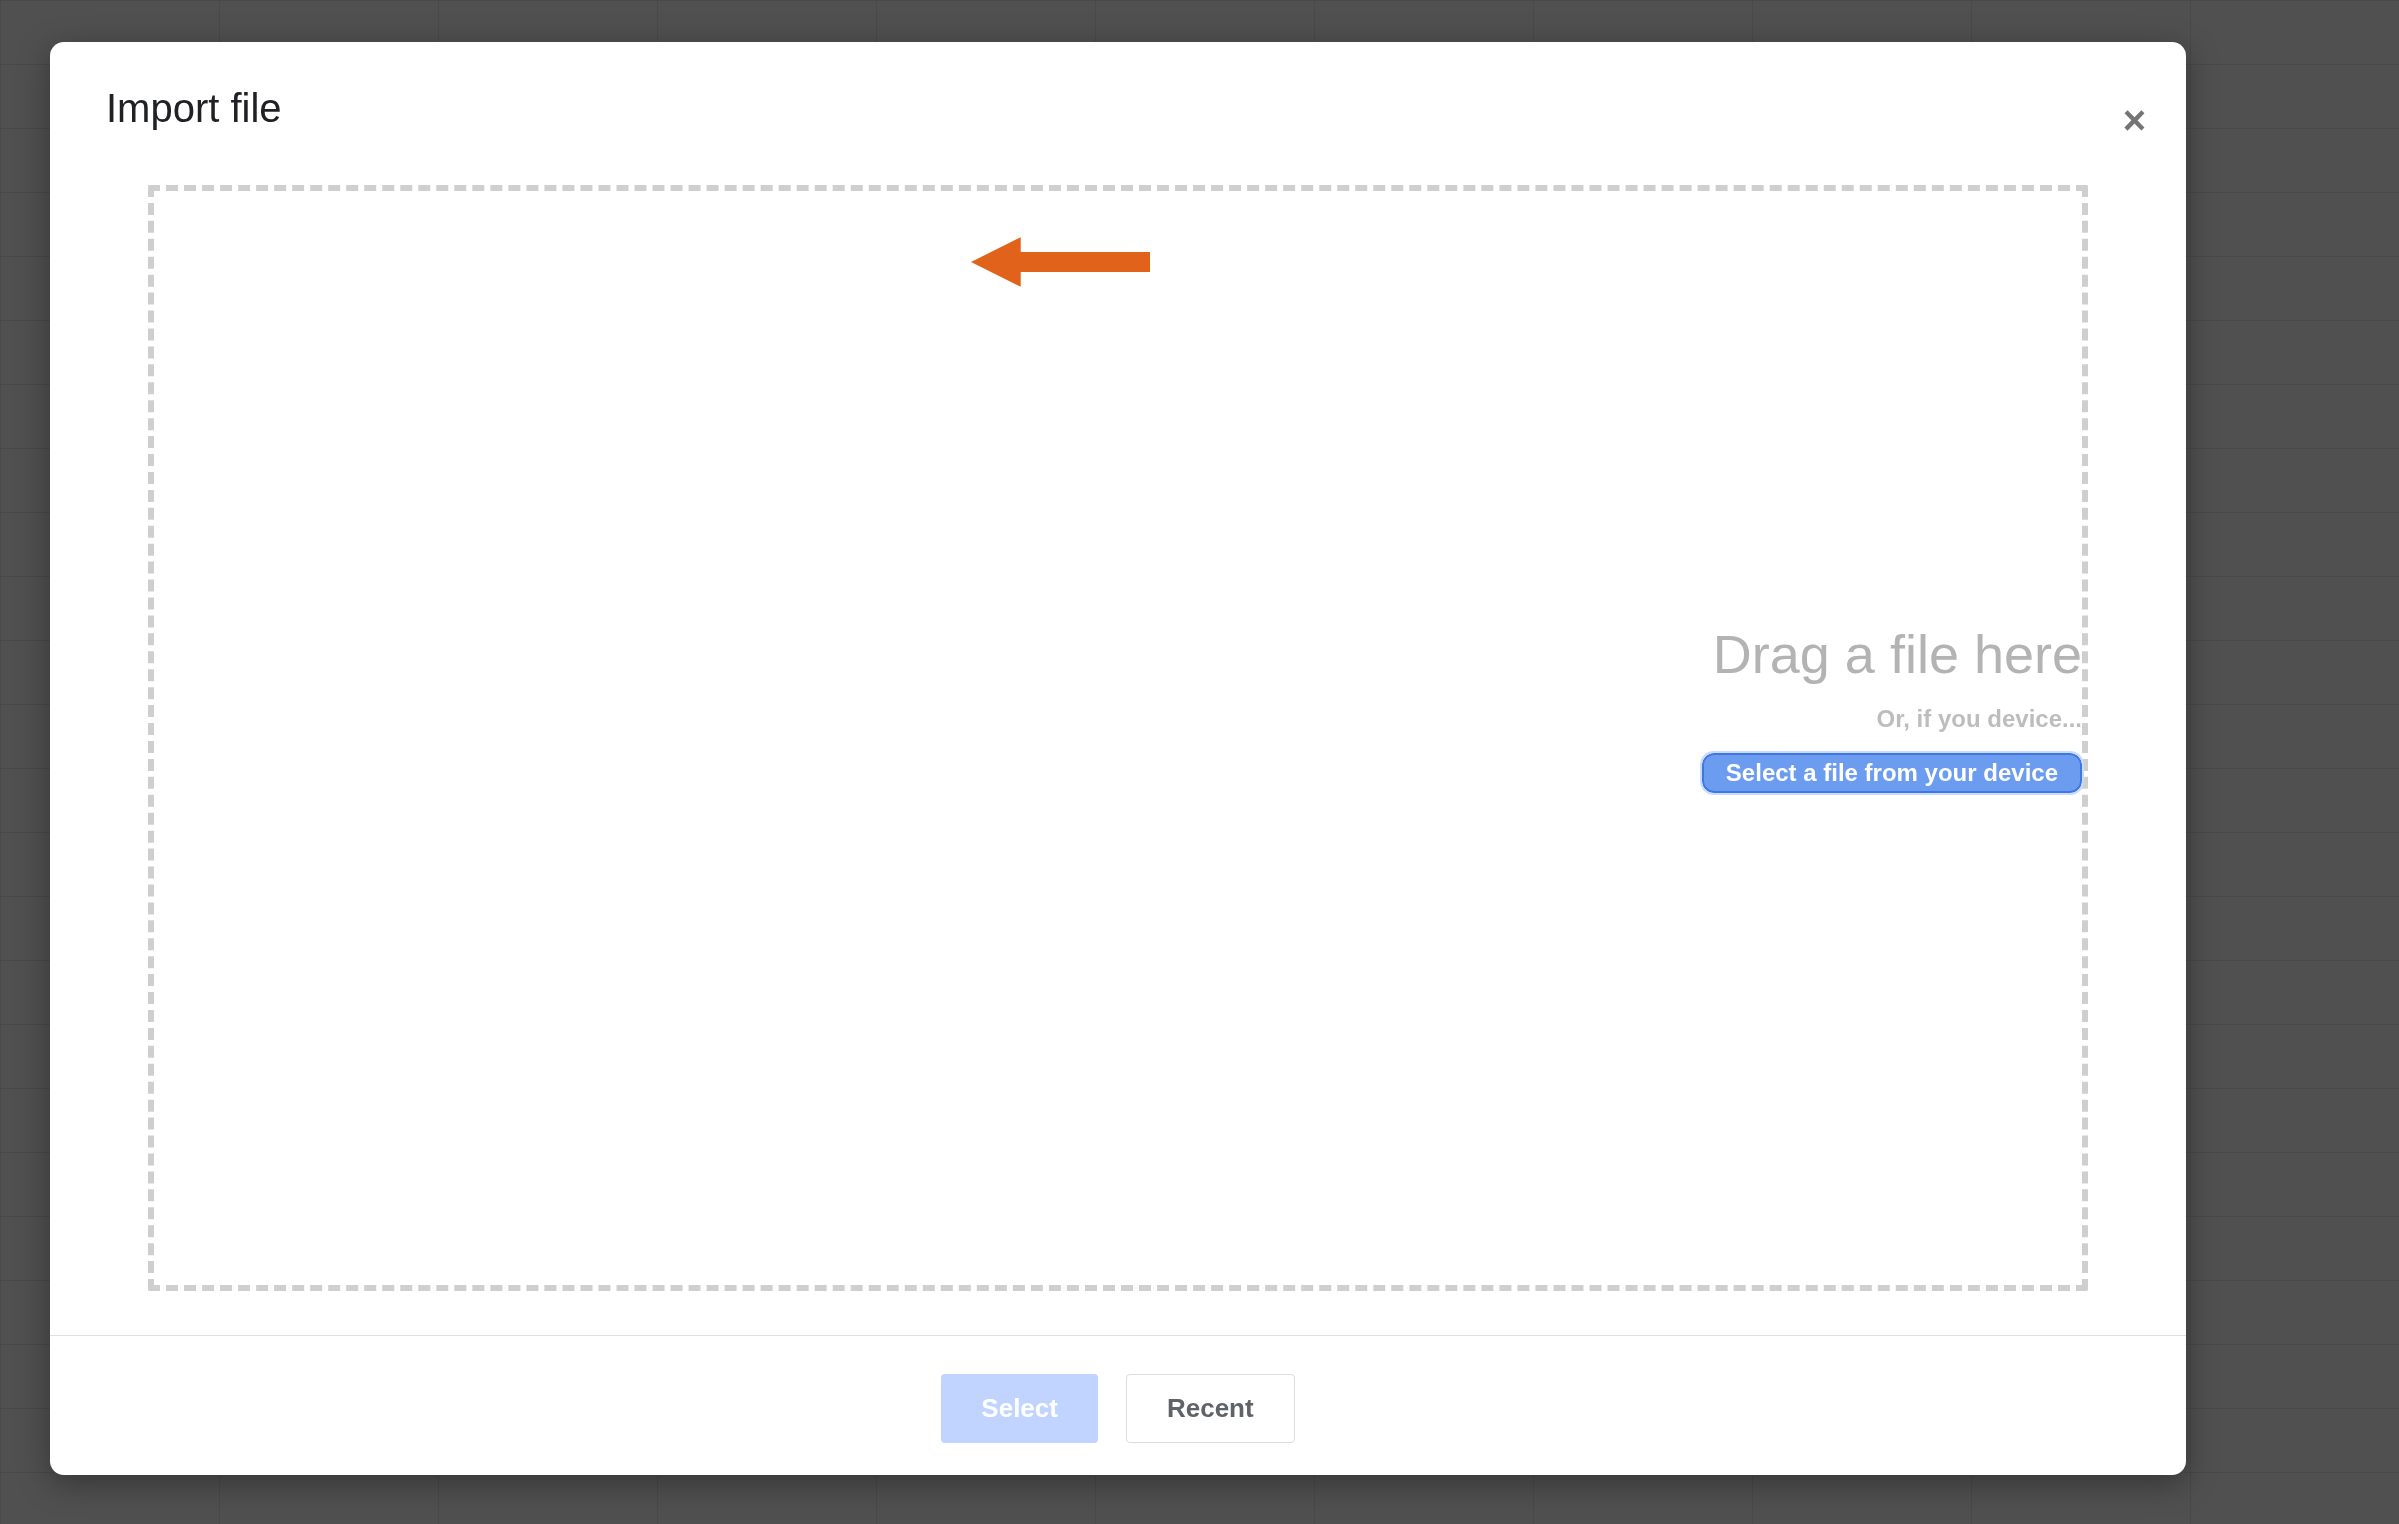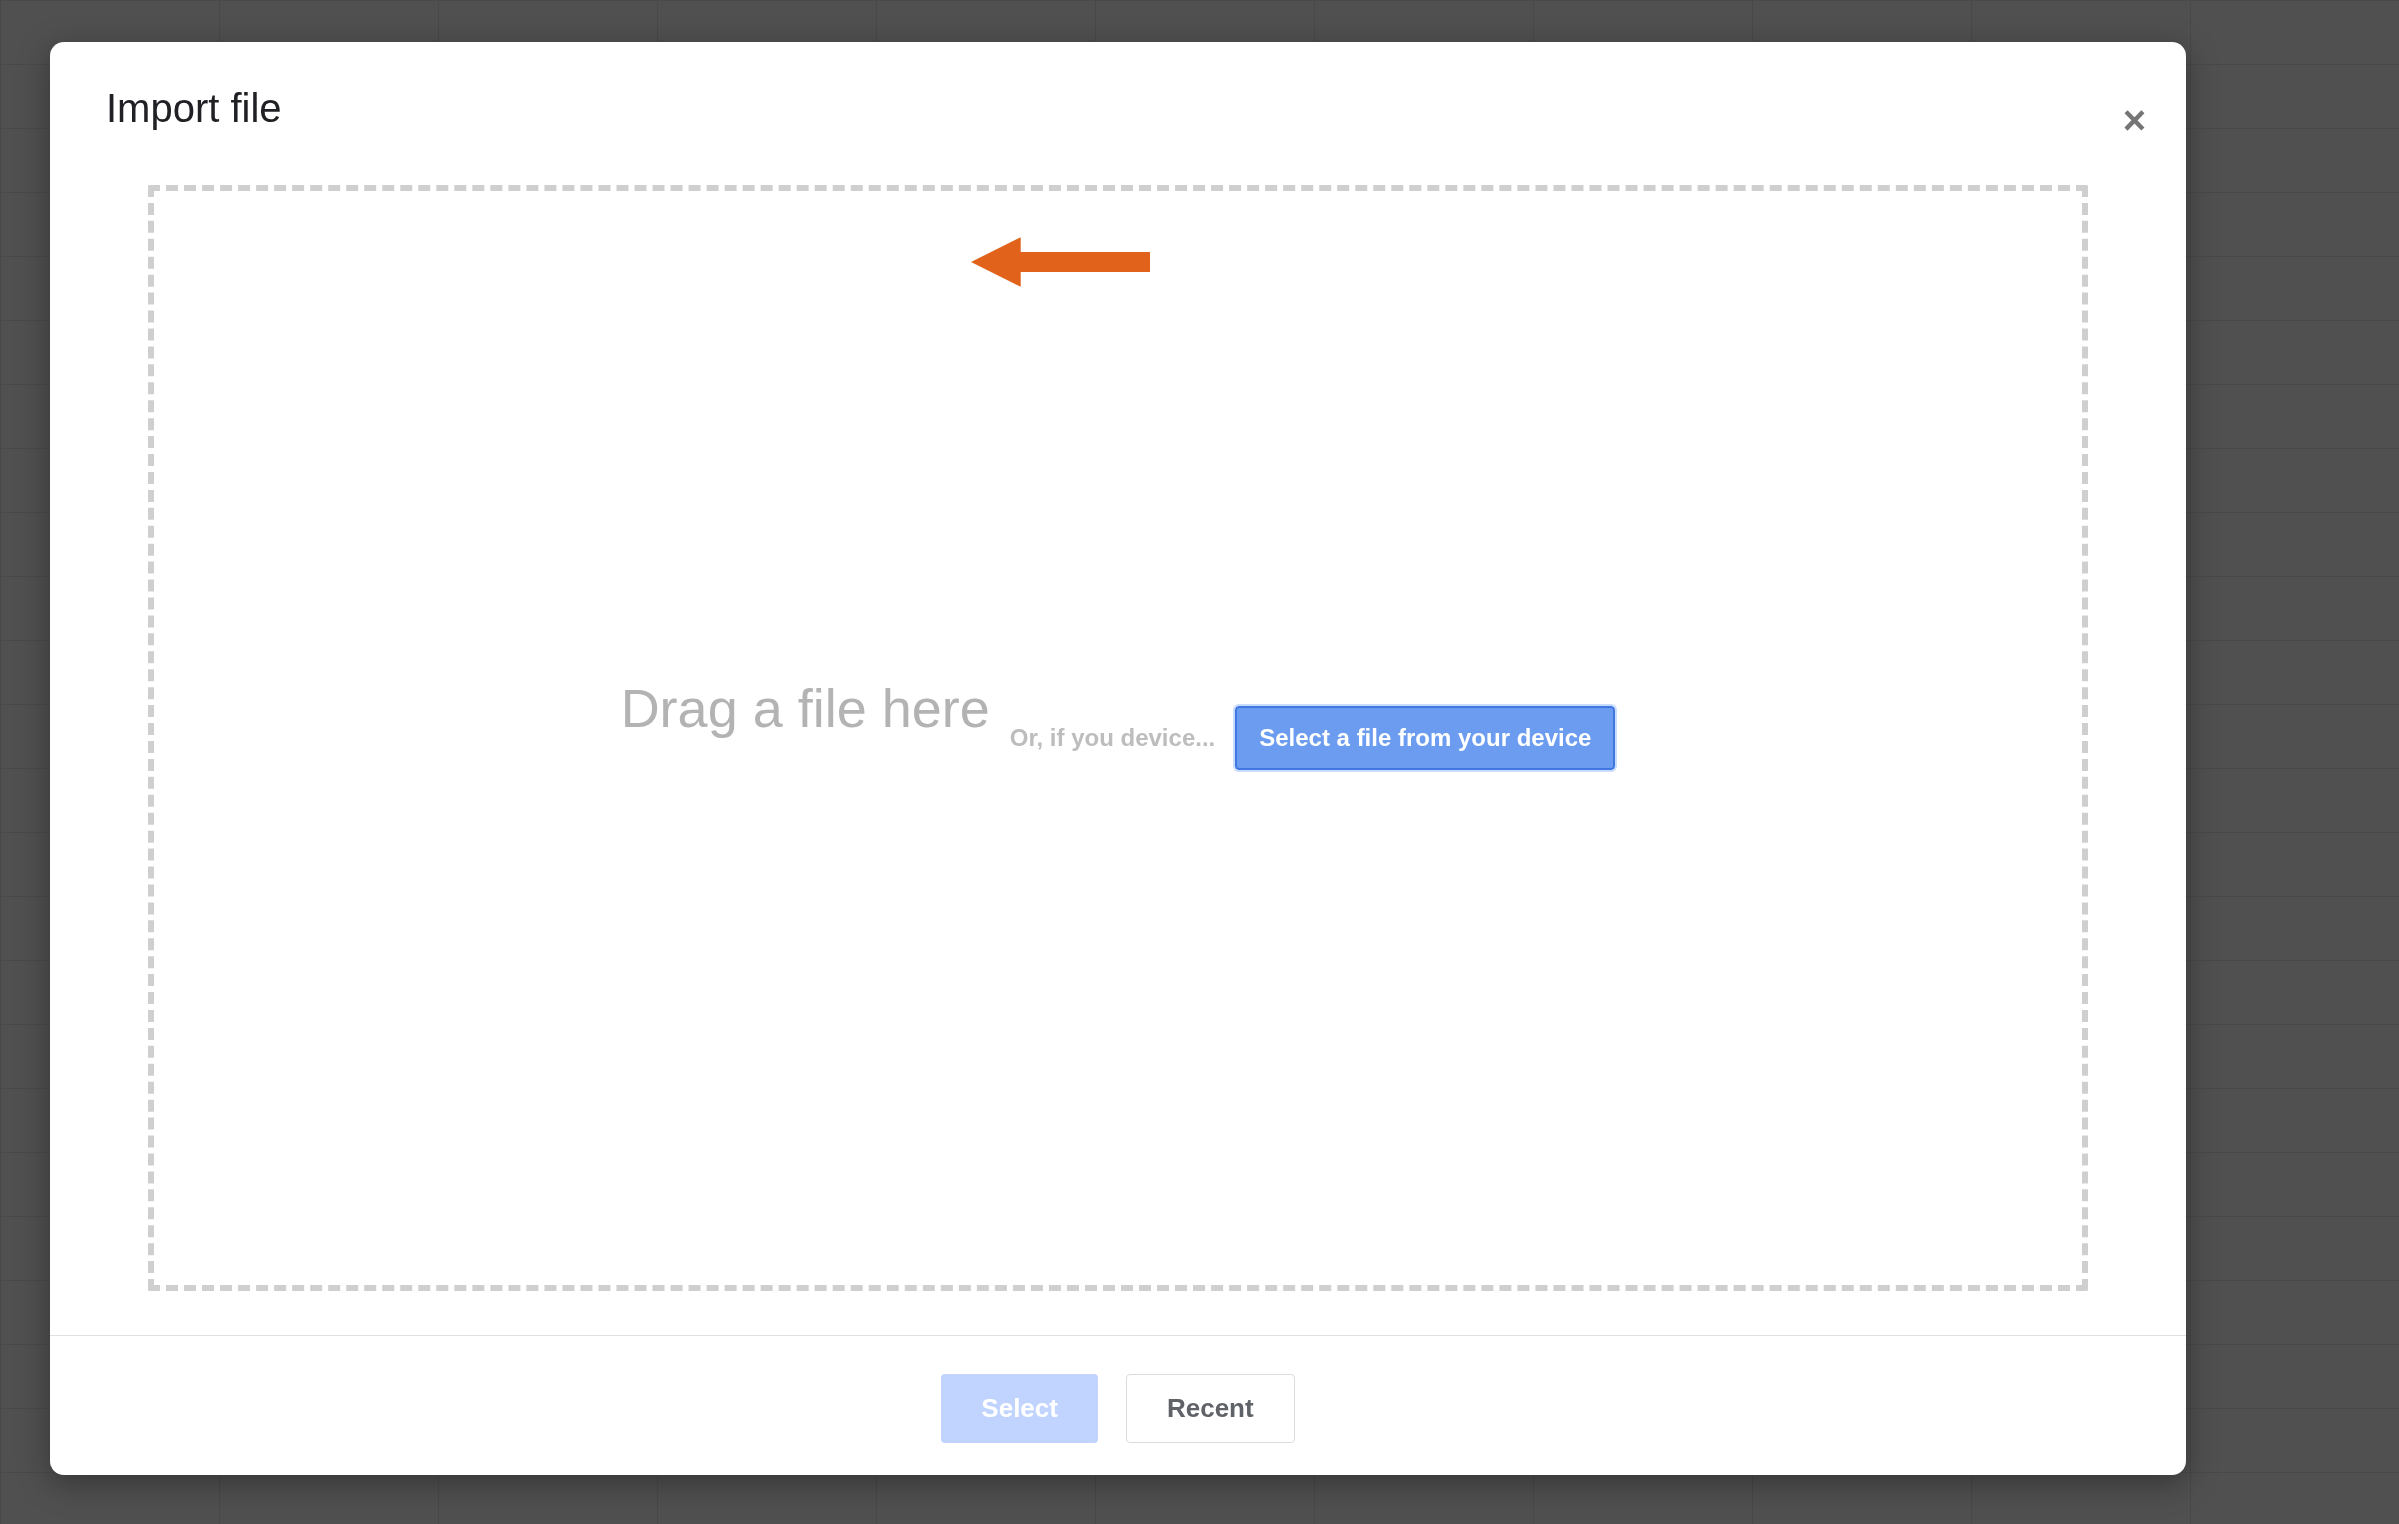--- a/index.html
+++ b/index.html
@@ -106,46 +106,46 @@
 
   .dropzone {
     position: absolute;
     left: 98px;
     right: 98px;
     top: 44px;
     bottom: 44px;
     border: 6px dashed #cfcfcf;
     border-radius: 2px;
     display: flex;
-    flex-direction: row;
-    align-items: center;
+    flex-direction: column;
+    align-items: flex-end;
     justify-content: center;
     gap: 20px;
   }
   .drop-title {
     font-size: 54px;
     color: #b3b3b3;
     font-weight: 400;
     margin-top: -60px;
   }
   .drop-sub {
     font-size: 24px;
     color: #bdbdbd;
     font-weight: 600;
   }
   .select-file-btn {
     background: #6b9cf0;
     color: #fff;
     font-size: 24px;
     font-weight: 700;
-    padding: 16px 22px;
+    padding: 4px 22px;
     border: 2px solid #3f78e0;
     outline: 2px solid #c9dbff;
     outline-offset: 0;
-    border-radius: 4px;
+    border-radius: 12px;
     cursor: pointer;
   }
 
   .footer {
     border-top: 1px solid #e0e0e0;
     padding: 38px 56px 32px 56px;
     display: flex;
     gap: 28px;
     justify-content: center;
   }

